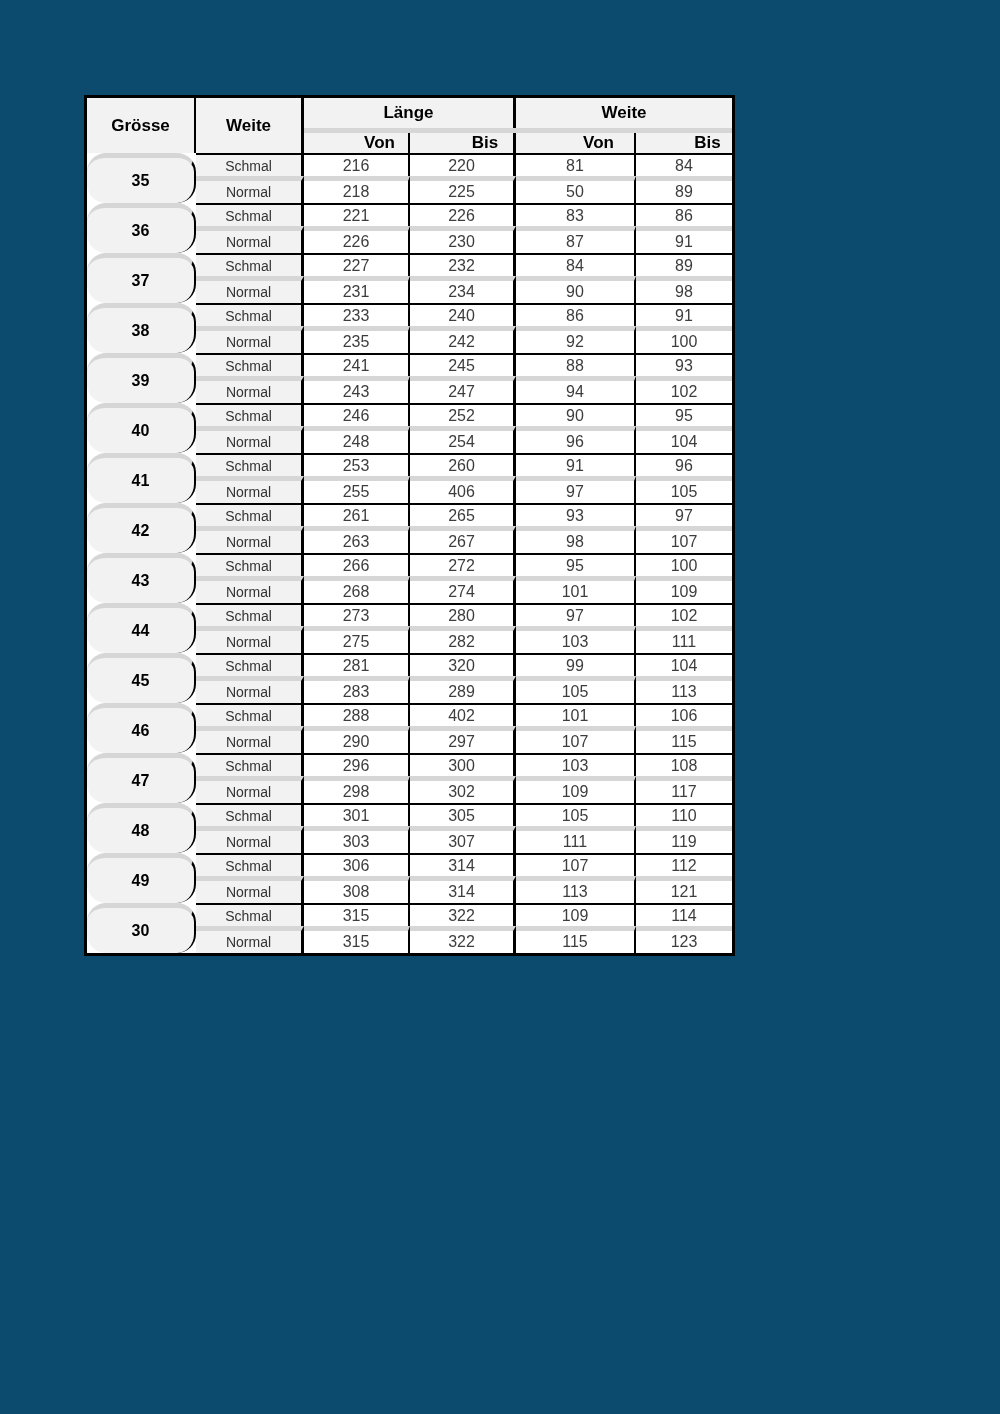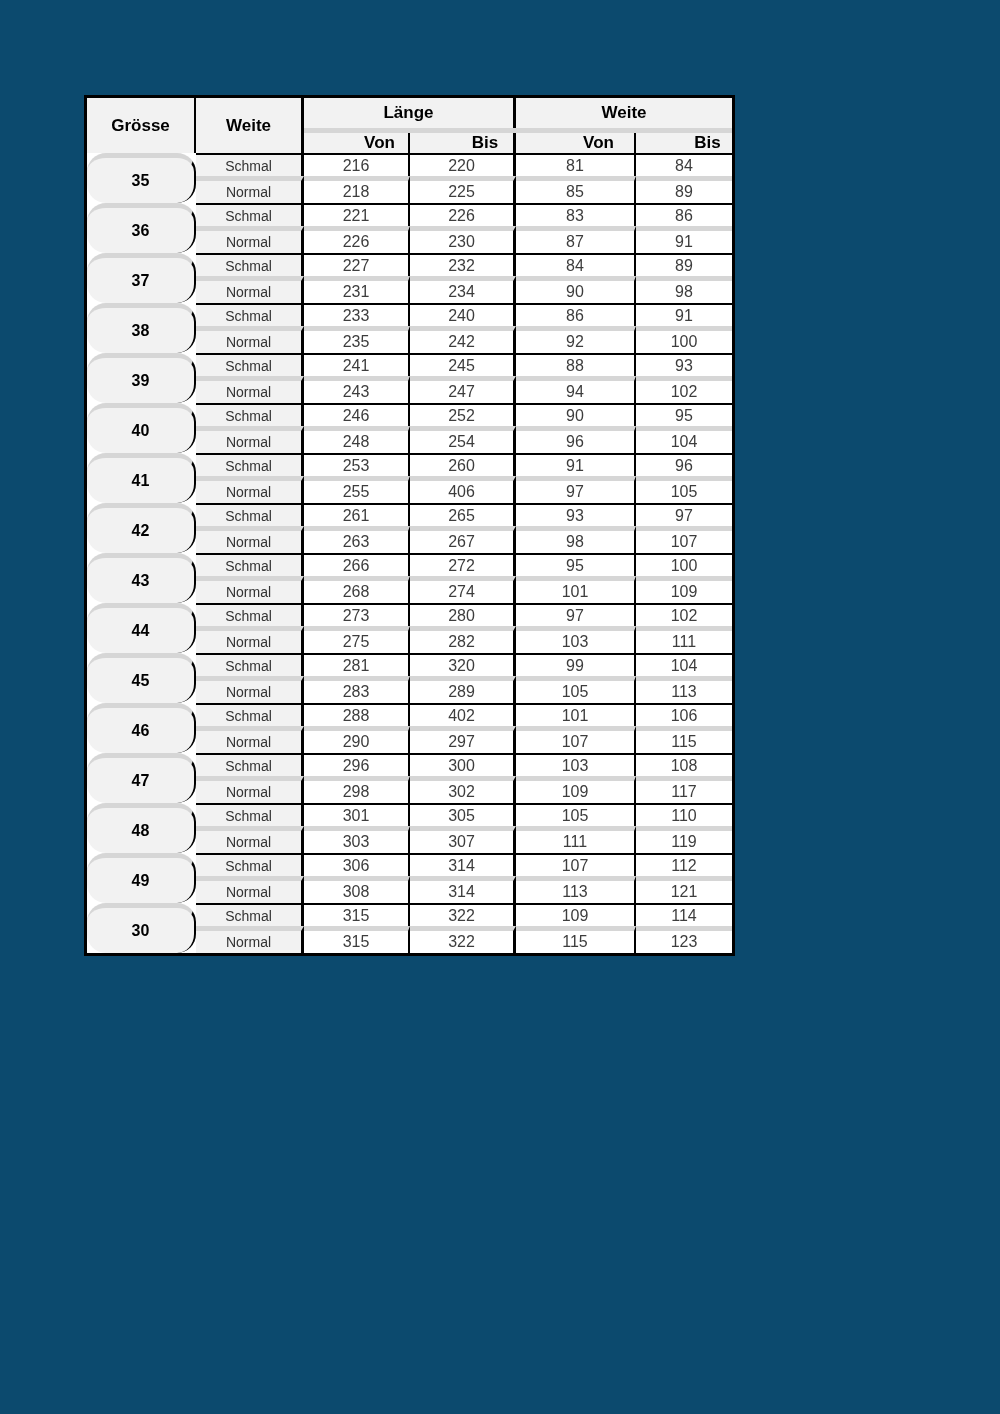--- a/index.html
+++ b/index.html
@@ -109,21 +109,21 @@
           <td class="weite b-r3">Schmal</td>
           <td class="data b-r2">216</td>
           <td class="data b-r3">220</td>
           <td class="data b-r2">81</td>
           <td class="data">84</td>
         </tr>
         <tr class="normal">
           <td class="weite b-r3">Normal</td>
           <td class="data b-r2">218</td>
           <td class="data b-r3">225</td>
-          <td class="data b-r2">85</td>
+          <td class="data b-r2">50</td>
           <td class="data">89</td>
         </tr>
         <tr class="schmal">
           <td class="size b-r2" rowspan="2">36</td>
           <td class="weite b-r3">Schmal</td>
           <td class="data b-r2">221</td>
           <td class="data b-r3">226</td>
           <td class="data b-r2">83</td>
           <td class="data">86</td>
         </tr>

